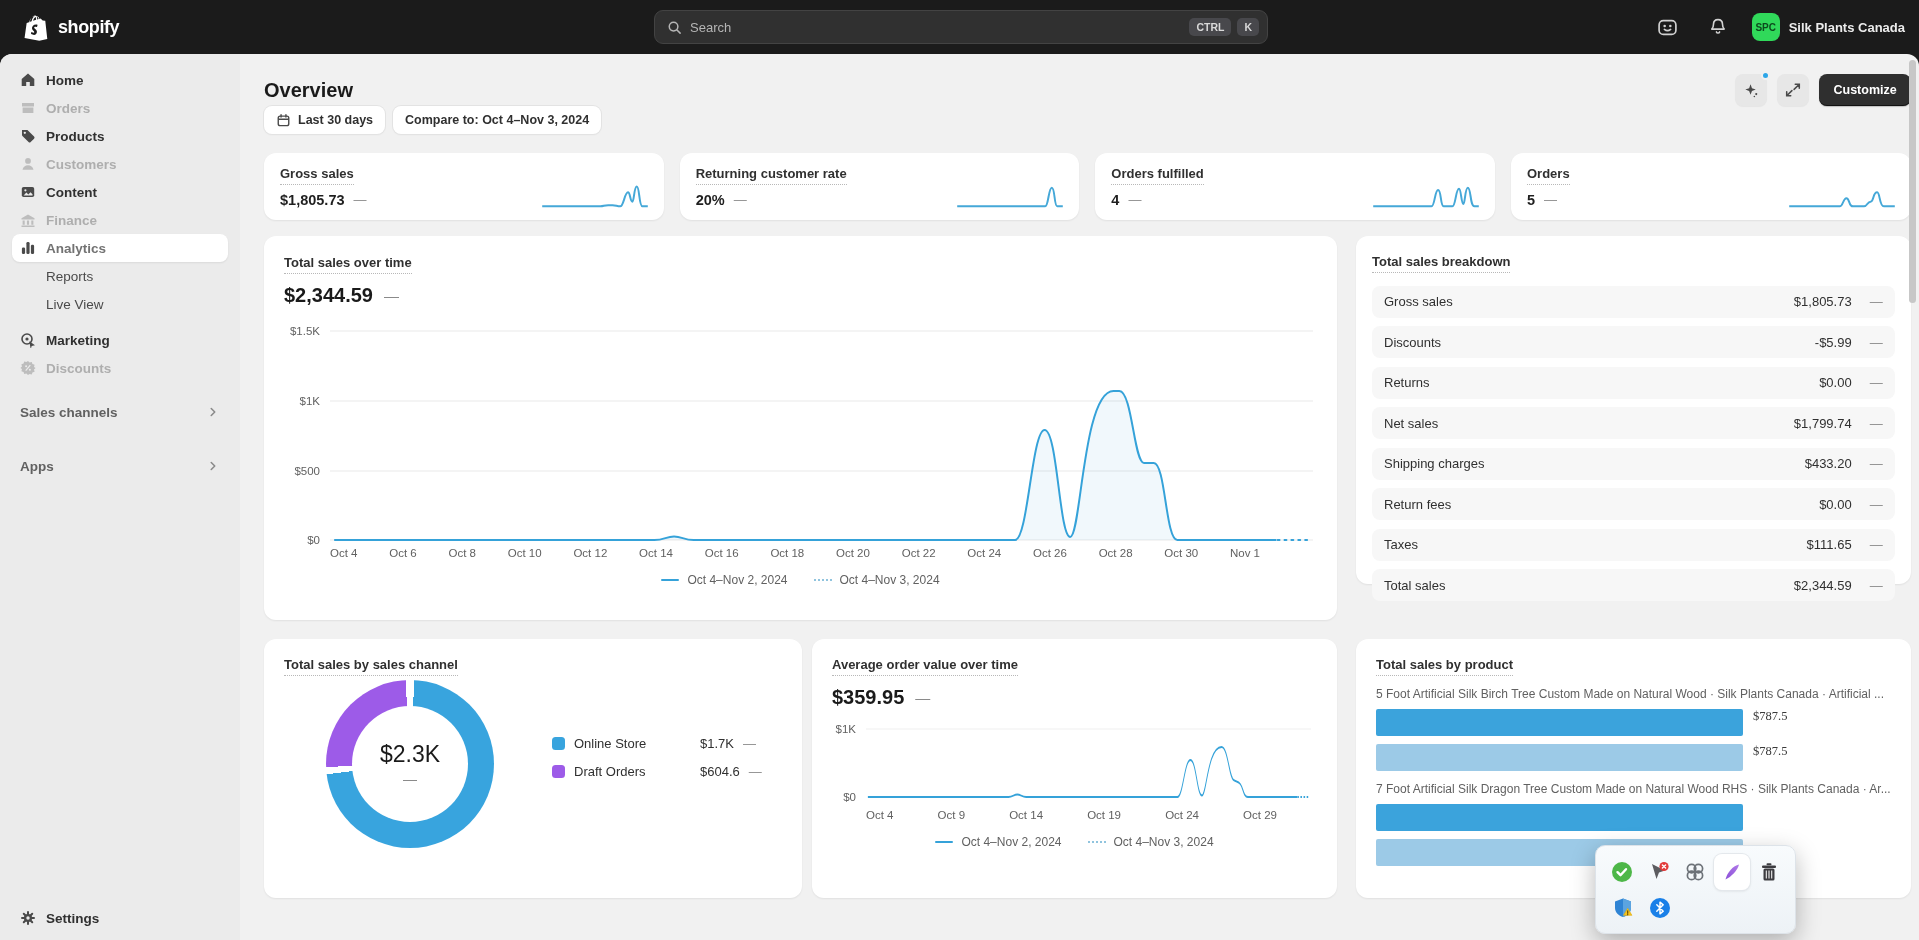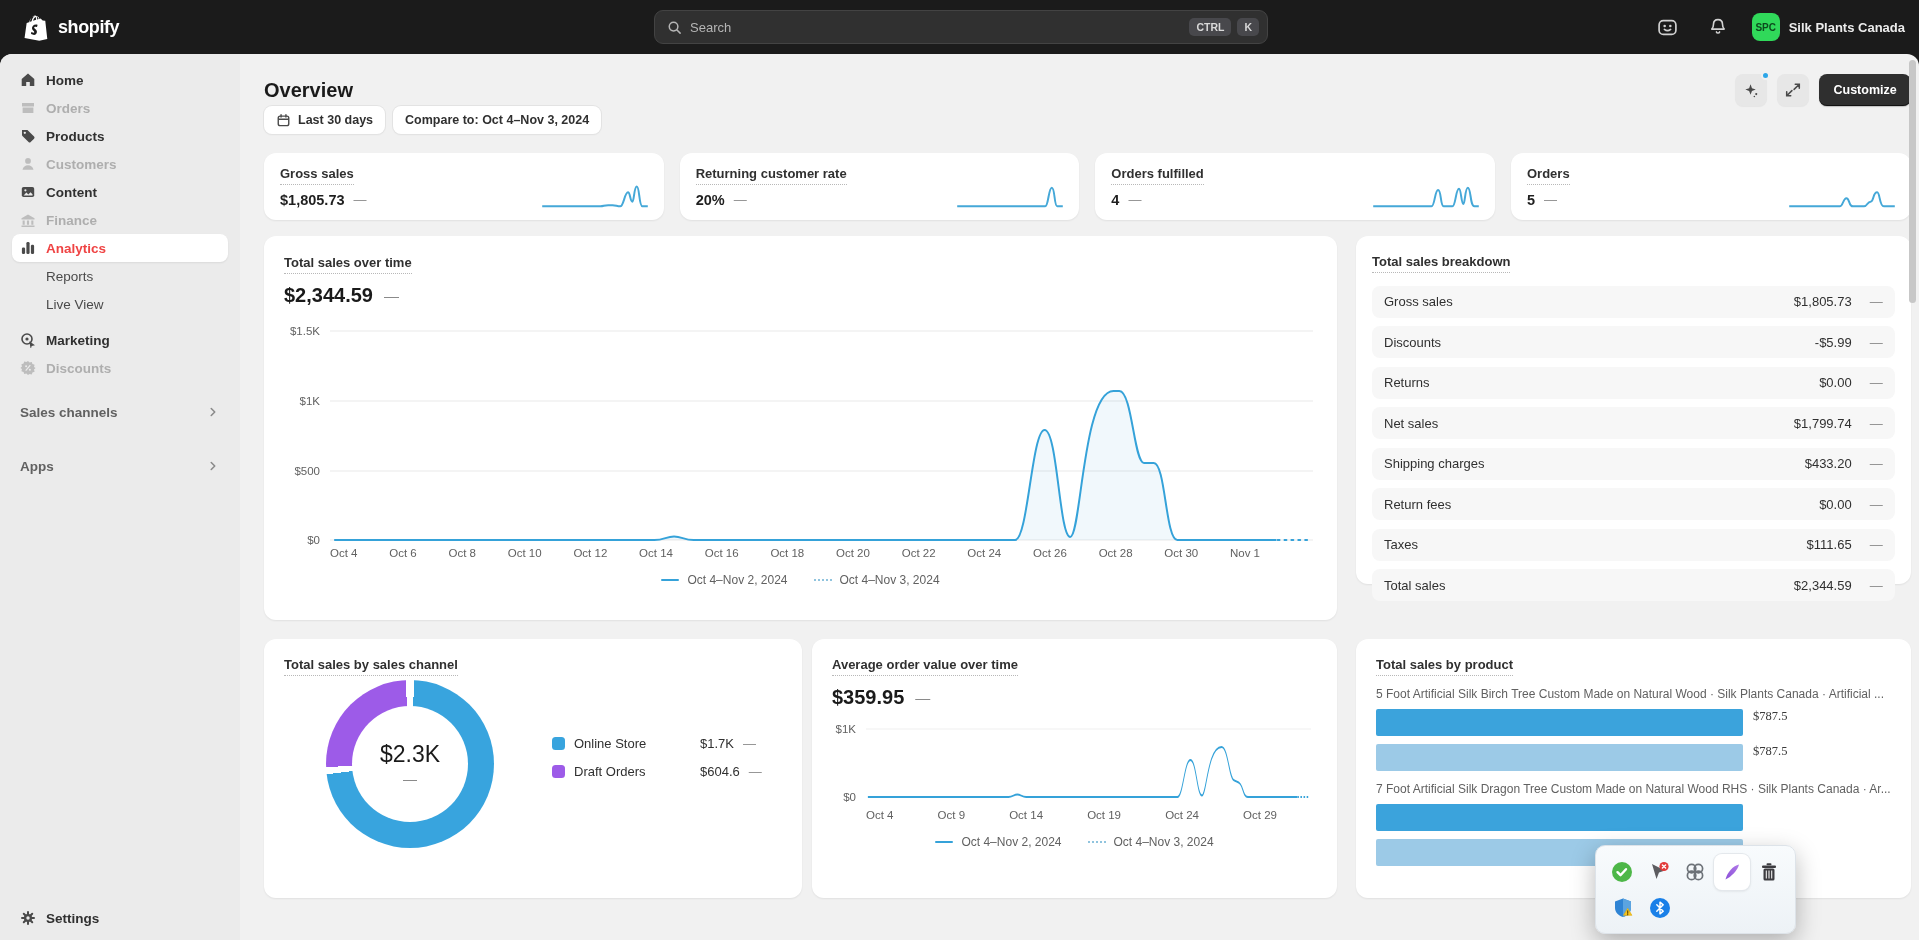--- a/index.html
+++ b/index.html
@@ -31,21 +31,21 @@
     border-radius:12px 12px 0 0; overflow:hidden; display:flex; }
 
   
   .sidebar { width:240px; background:#ebebeb; position:relative; padding:12px 12px 0 12px;
     flex-shrink:0; }
   .nav-item { display:flex; align-items:center; gap:10px; height:28px; padding:0 8px;
     border-radius:8px; font-size:13.5px; font-weight:600; color:#303030; cursor:pointer; }
   .nav-item .ic { width:16px; height:16px; display:flex; color:#4a4a4a; }
   .nav-item.dimmed { color:#aeaeae; }
   .nav-item.dimmed .ic { color:#bdbdbd; }
-  .nav-item.active { background:#fff; box-shadow:0 1px 2px rgba(0,0,0,.08); color:#ef4444; }
+  .nav-item.active { background:#fff; box-shadow:0 1px 2px rgba(0,0,0,.08); color:#737373; }
   .nav-item.sub { padding-left:34px; font-weight:500; color:#4a4a4a; }
   .nav-section { display:flex; align-items:center; justify-content:space-between; height:28px;
     padding:0 8px; font-size:13.5px; font-weight:600; color:#616161; cursor:pointer; }
   .nav-section .chev { color:#8a8a8a; width:14px; height:14px; }
   .gap-sm { height:8px; } .gap-md { height:16px; } .gap-lg { height:26px; }
   .settings-row { position:absolute; bottom:8px; left:12px; right:12px; }
 
   
   .main { flex:1; padding:20px 34px 0 24px; position:relative; }
   .page-head { display:flex; align-items:center; justify-content:space-between; }

